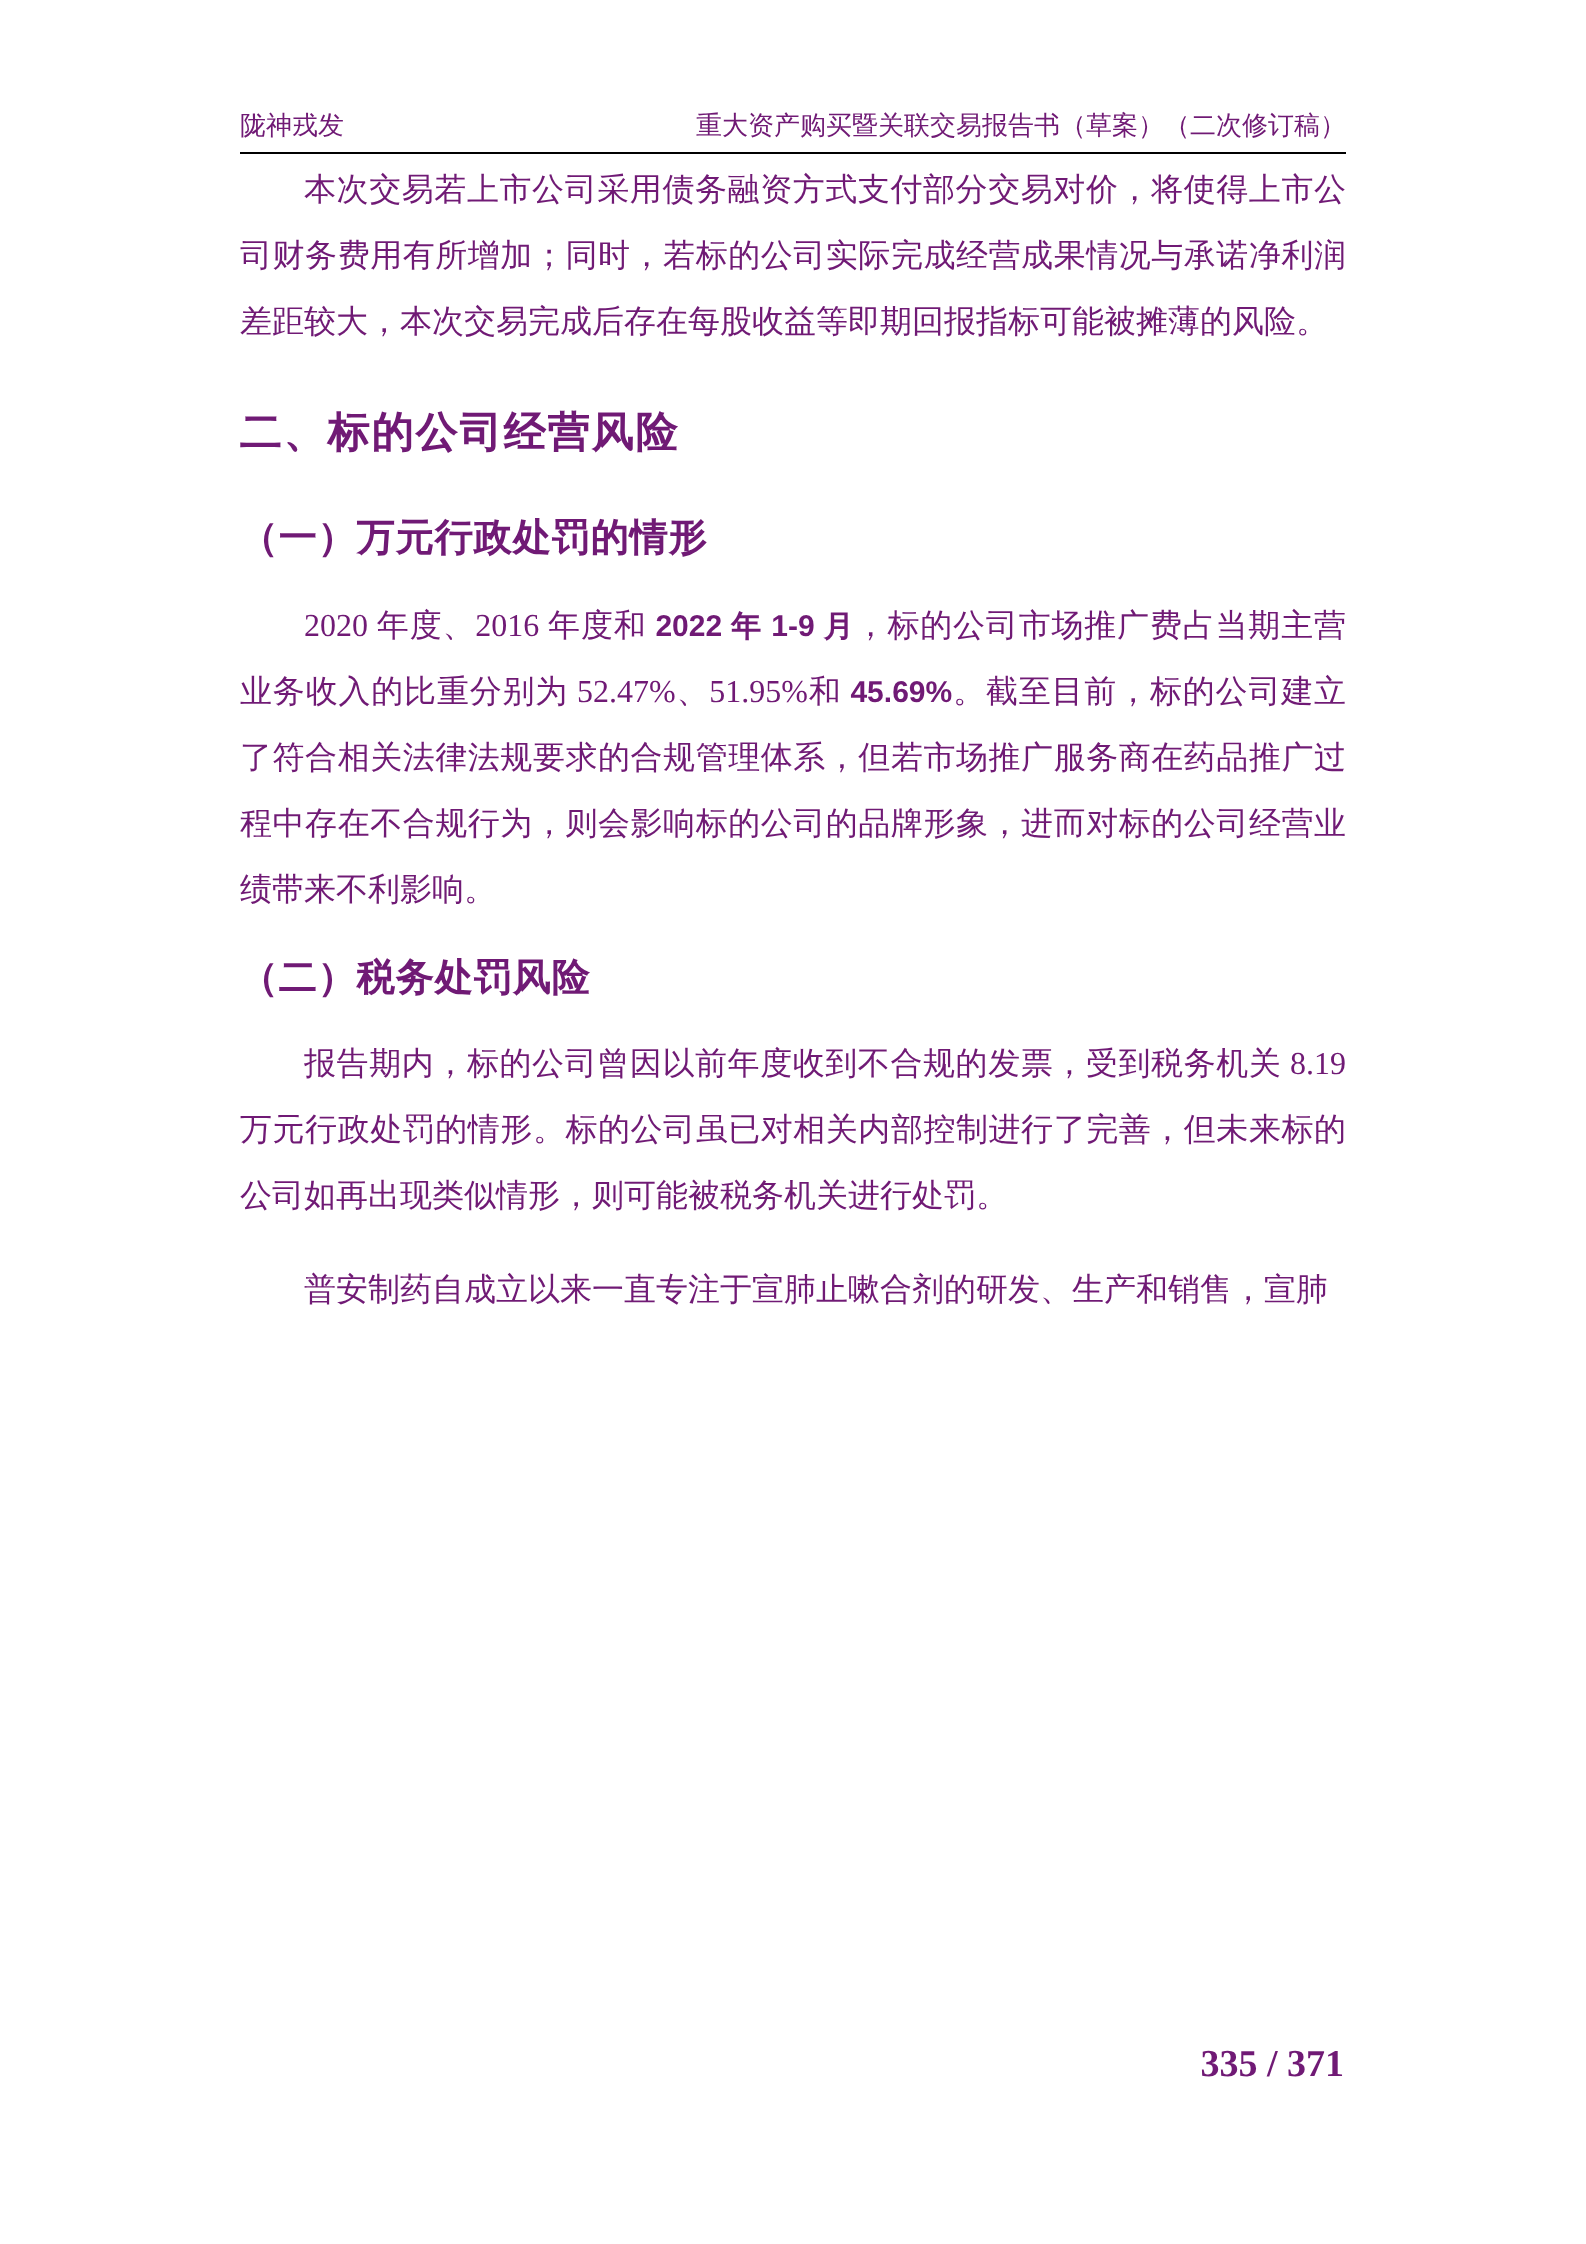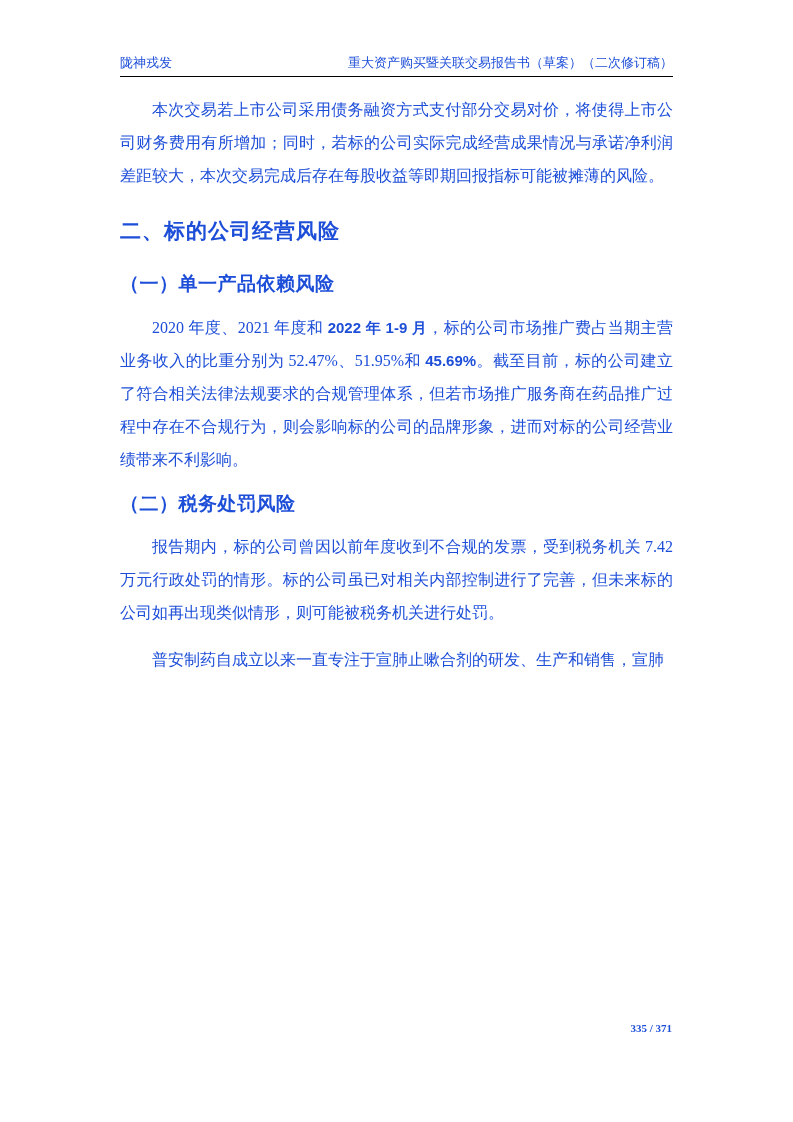--- a/index.html
+++ b/index.html
@@ -1,19 +1,19 @@
 <!DOCTYPE html>
 <html lang="zh"><head>
 <meta charset="utf-8">
 <style>
   html,body{margin:0;padding:0;background:#fff;}
   .page{
     position:relative;
     width:793px;height:1122px;
-    background:#fff;color:#1d4ed8;
+    background:#fff;color:#701a75;
     font-family:"Liberation Serif","DejaVu Serif",serif;
     overflow:hidden;
   }
   .content{
     position:absolute;left:120px;top:55px;width:553px;
   }
   .doc-header{
     display:flex;justify-content:space-between;align-items:flex-end;
     font-size:13px;line-height:16px;
     padding-bottom:5px;border-bottom:1.5px solid #000;
@@ -34,49 +34,49 @@
     font-family:"Liberation Sans","DejaVu Sans",sans-serif;
     font-weight:bold;font-size:19px;line-height:24px;
     margin:0;letter-spacing:0.5px;
   }
   .hl{
     font-family:"Liberation Sans","DejaVu Sans",sans-serif;
     font-weight:bold;font-size:15px;
   }
   .page-footer{
     position:absolute;right:121px;top:1022px;
-    font-size:11px;font-weight:bold;
+    font-size:19px;font-weight:bold;
     font-family:"Liberation Serif","DejaVu Serif",serif;
     text-align:right;
   }
 </style>
 </head>
 <body>
 
 <div class="page">
   <div class="content">
 
     <div class="doc-header">
       <span>陇神戎发</span>
       <span>重大资产购买暨关联交易报告书（草案）（二次修订稿）</span>
     </div>
 
 
 
-    <p class="body-text" style="margin-top:16px">本次交易若上市公司采用债务融资方式支付部分交易对价，将使得上市公司财务费用有所增加；同时，若标的公司实际完成经营成果情况与承诺净利润差距较大，本次交易完成后存在每股收益等即期回报指标可能被摊薄的风险。</p>
+    <p class="body-text" style="margin-top:2px">本次交易若上市公司采用债务融资方式支付部分交易对价，将使得上市公司财务费用有所增加；同时，若标的公司实际完成经营成果情况与承诺净利润差距较大，本次交易完成后存在每股收益等即期回报指标可能被摊薄的风险。</p>
 
     <h2 class="h1" style="margin-top:26px">二、标的公司经营风险</h2>
 
-    <h3 class="h2" style="margin-top:28px">（一）单一产品依赖风险</h3>
+    <h3 class="h2" style="margin-top:28px">（一）万元行政处罚的情形</h3>
 
-    <p class="body-text" style="margin-top:15px"><span>2020 年度、2021 年度和 </span><span class="hl">2022 年 1-9 月</span><span>，标的公司市场推广费占当期主营业务收入的比重分别为 52.47%、51.95%和 </span><span class="hl">45.69%</span><span>。截至目前，标的公司建立了符合相关法律法规要求的合规管理体系，但若市场推广服务商在药品推广过程中存在不合规行为，则会影响标的公司的品牌形象，进而对标的公司经营业绩带来不利影响。</span></p>
+    <p class="body-text" style="margin-top:15px"><span>2020 年度、2016 年度和 </span><span class="hl">2022 年 1-9 月</span><span>，标的公司市场推广费占当期主营业务收入的比重分别为 52.47%、51.95%和 </span><span class="hl">45.69%</span><span>。截至目前，标的公司建立了符合相关法律法规要求的合规管理体系，但若市场推广服务商在药品推广过程中存在不合规行为，则会影响标的公司的品牌形象，进而对标的公司经营业绩带来不利影响。</span></p>
 
     <h3 class="h2" style="margin-top:16px">（二）税务处罚风险</h3>
 
-    <p class="body-text" style="margin-top:14px">报告期内，标的公司曾因以前年度收到不合规的发票，受到税务机关 7.42 万元行政处罚的情形。标的公司虽已对相关内部控制进行了完善，但未来标的公司如再出现类似情形，则可能被税务机关进行处罚。</p>
+    <p class="body-text" style="margin-top:14px">报告期内，标的公司曾因以前年度收到不合规的发票，受到税务机关 8.19 万元行政处罚的情形。标的公司虽已对相关内部控制进行了完善，但未来标的公司如再出现类似情形，则可能被税务机关进行处罚。</p>
 
 
 
 
     <p class="body-text" style="margin-top:14px">普安制药自成立以来一直专注于宣肺止嗽合剂的研发、生产和销售，宣肺</p>
 
   </div>
 
   <div class="page-footer">335 / 371</div>
 </div>

